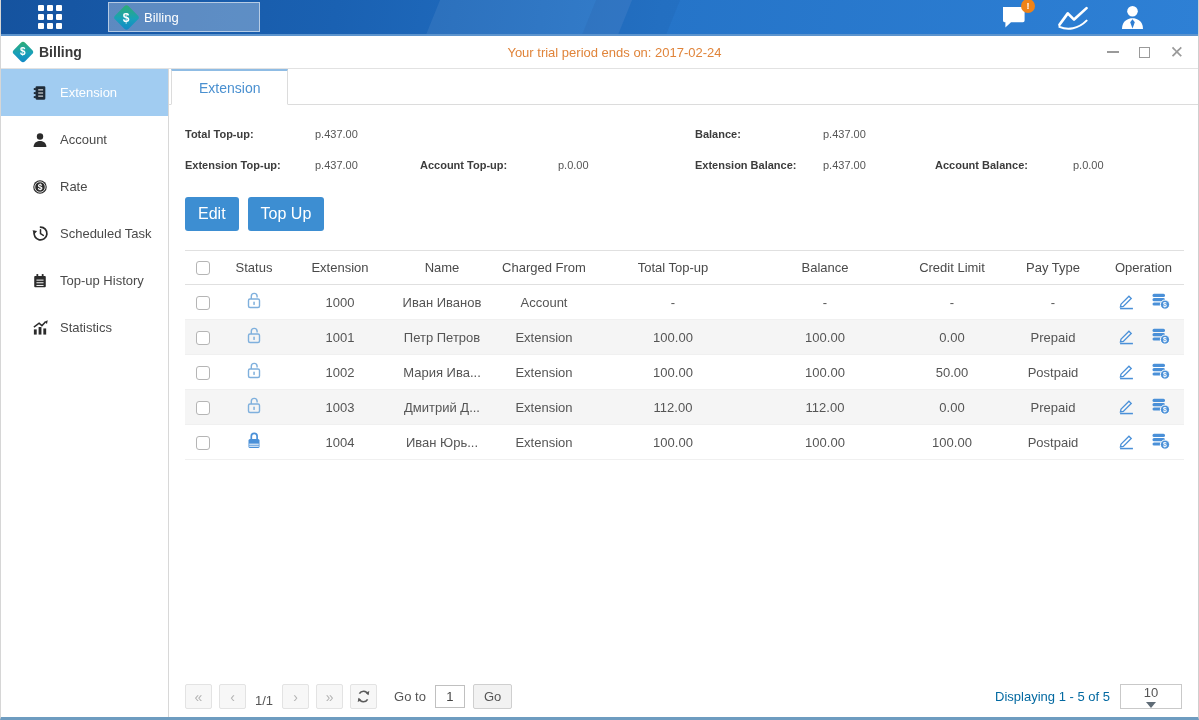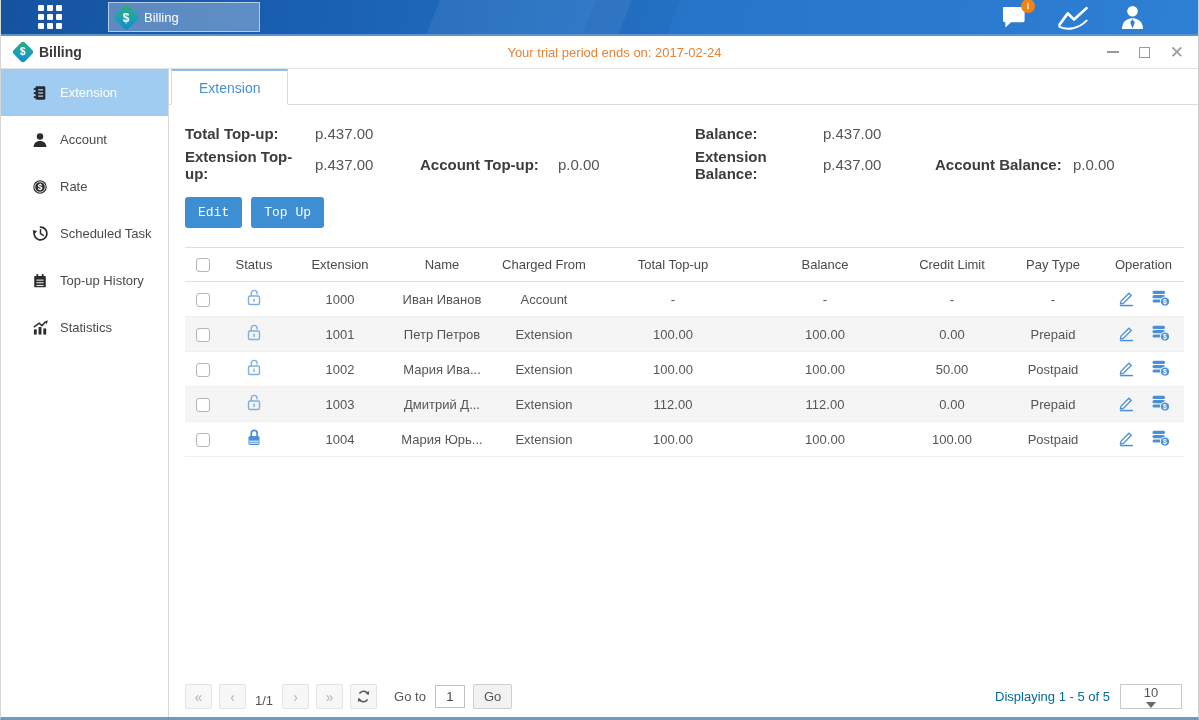--- a/index.html
+++ b/index.html
@@ -54,31 +54,31 @@
 
   .main { flex: 1; position: relative; display: flex; flex-direction: column; background: #fff; min-width: 0; }
 
   
   .tabstrip { height: 36px; flex: 0 0 36px; border-bottom: 1px solid #dcdcdc; display: flex; align-items: flex-end; padding-left: 2px; }
   .content-tab { height: 36px; margin-bottom: -1px; background: #fff; border: 1px solid #dcdcdc; border-bottom: 1px solid #fff;
                  border-top: 2px solid #8fbce4; color: #4a90d0; font-size: 14px; display: flex; align-items: center;
                  padding: 0 27px; cursor: pointer; }
 
   
-  .stats { padding: 13px 16px 0; display: grid; grid-template-columns: 510px 1fr; font-size: 15px; }
+  .stats { padding: 13px 16px 0; display: grid; grid-template-columns: 510px 1fr; font-size: 11px; }
   .stat-row { display: flex; align-items: center; height: 31px; }
   .stat-label { font-weight: bold; color: #3c3c3c; }
   .stat-value { color: #555; }
   .w130 { width: 130px; } .w128 { width: 128px; } .w138 { width: 138px; }
   .v105 { width: 105px; } .v112 { width: 112px; }
 
   
   .toolbar { padding: 17px 16px 0; display: flex; gap: 9px; }
-  .btn-blue { background: #3d8ed2; color: #fff; font-size: 13px; border: none; border-radius: 3px;
-              padding: 8px 13px; cursor: pointer; font-family: Liberation Mono, monospace; }
+  .btn-blue { background: #3d8ed2; color: #fff; font-size: 16px; border: none; border-radius: 3px;
+              padding: 8px 13px; cursor: pointer; font-family: Liberation Sans, sans-serif; }
 
   
   .grid-table { margin: 19px 16px 0; width: calc(100% - 32px); border-collapse: collapse; font-size: 13px; color: #555; table-layout: fixed; }
   .grid-table thead th { font-weight: normal; color: #4a4a4a; height: 34px; text-align: center;
                          border-top: 1px solid #e0e0e0; border-bottom: 1px solid #e0e0e0; }
   .grid-table tbody td { height: 35px; text-align: center; border-bottom: 1px solid #f0f0f0; overflow: hidden;
                          white-space: nowrap; text-overflow: ellipsis; }
   .grid-table tbody tr:nth-child(even) { background: #f5f5f5; }
   .checkbox { display: inline-block; width: 14px; height: 14px; border: 1px solid #b5b5b5; border-radius: 3px;
               background: #fff; cursor: pointer; vertical-align: middle; }
@@ -455,21 +455,21 @@
       <span class="status-icon">
         <svg width="16" height="19" viewBox="0 0 16 19">
           <path d="M5.3 9 V5.3 a2.9 2.9 0 0 1 5.8 0 V9" fill="none" stroke="#4a90d8" stroke-width="1.7"></path>
           <rect x="2.5" y="8" width="11" height="9" rx="1.5" fill="#4a90d8"></rect>
           <line x1="3.2" y1="13.2" x2="12.8" y2="13.2" stroke="#fff" stroke-width="1"></line>
           <line x1="3.2" y1="15.2" x2="12.8" y2="15.2" stroke="#fff" stroke-width="1"></line>
         </svg>
       </span>
     </td>
     <td>1004</td>
-    <td>Мария Юрь...</td>
+    <td>Иван Юрь...</td>
     <td>Extension</td>
     <td>100.00</td>
     <td>100.00</td>
     <td>100.00</td>
     <td>Postpaid</td>
     <td>
       <span class="op-icons">
         <svg width="17" height="18" viewBox="0 0 18 18">
           <path d="M3.2 12.3 L11.6 3.9 l2.4 2.4 L5.6 14.7 L2.6 15.3 z" fill="none" stroke="#4a90d8" stroke-width="1.4"></path>
           <line x1="2.2" y1="17" x2="15.8" y2="17" stroke="#4a90d8" stroke-width="1.6"></line>

